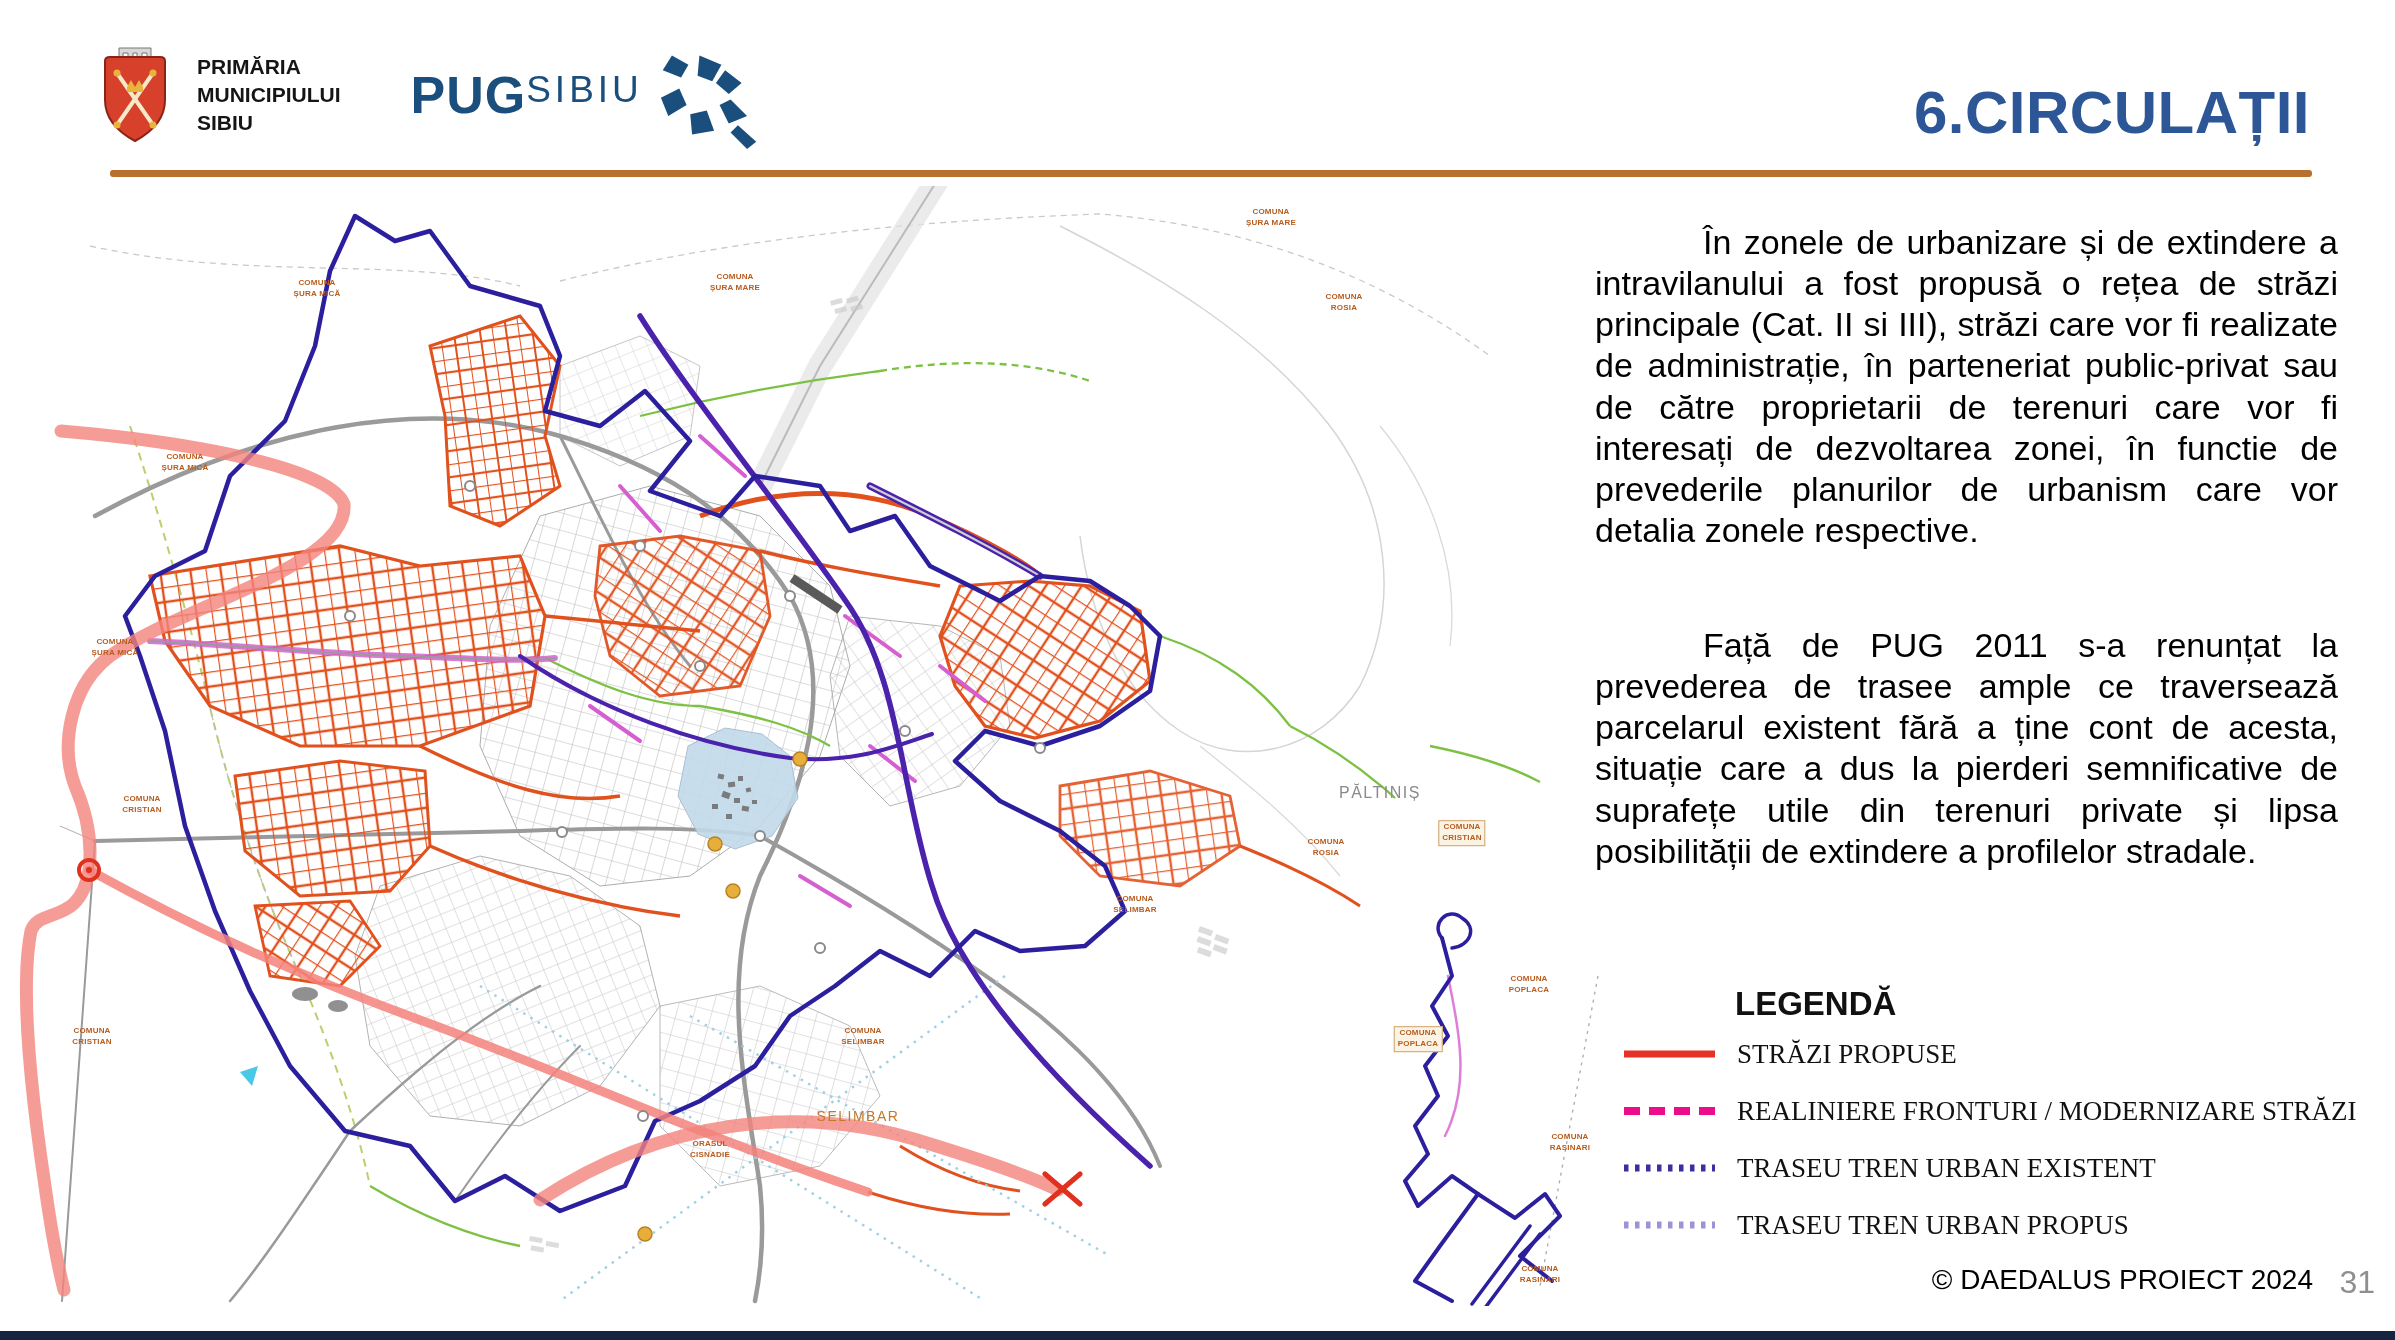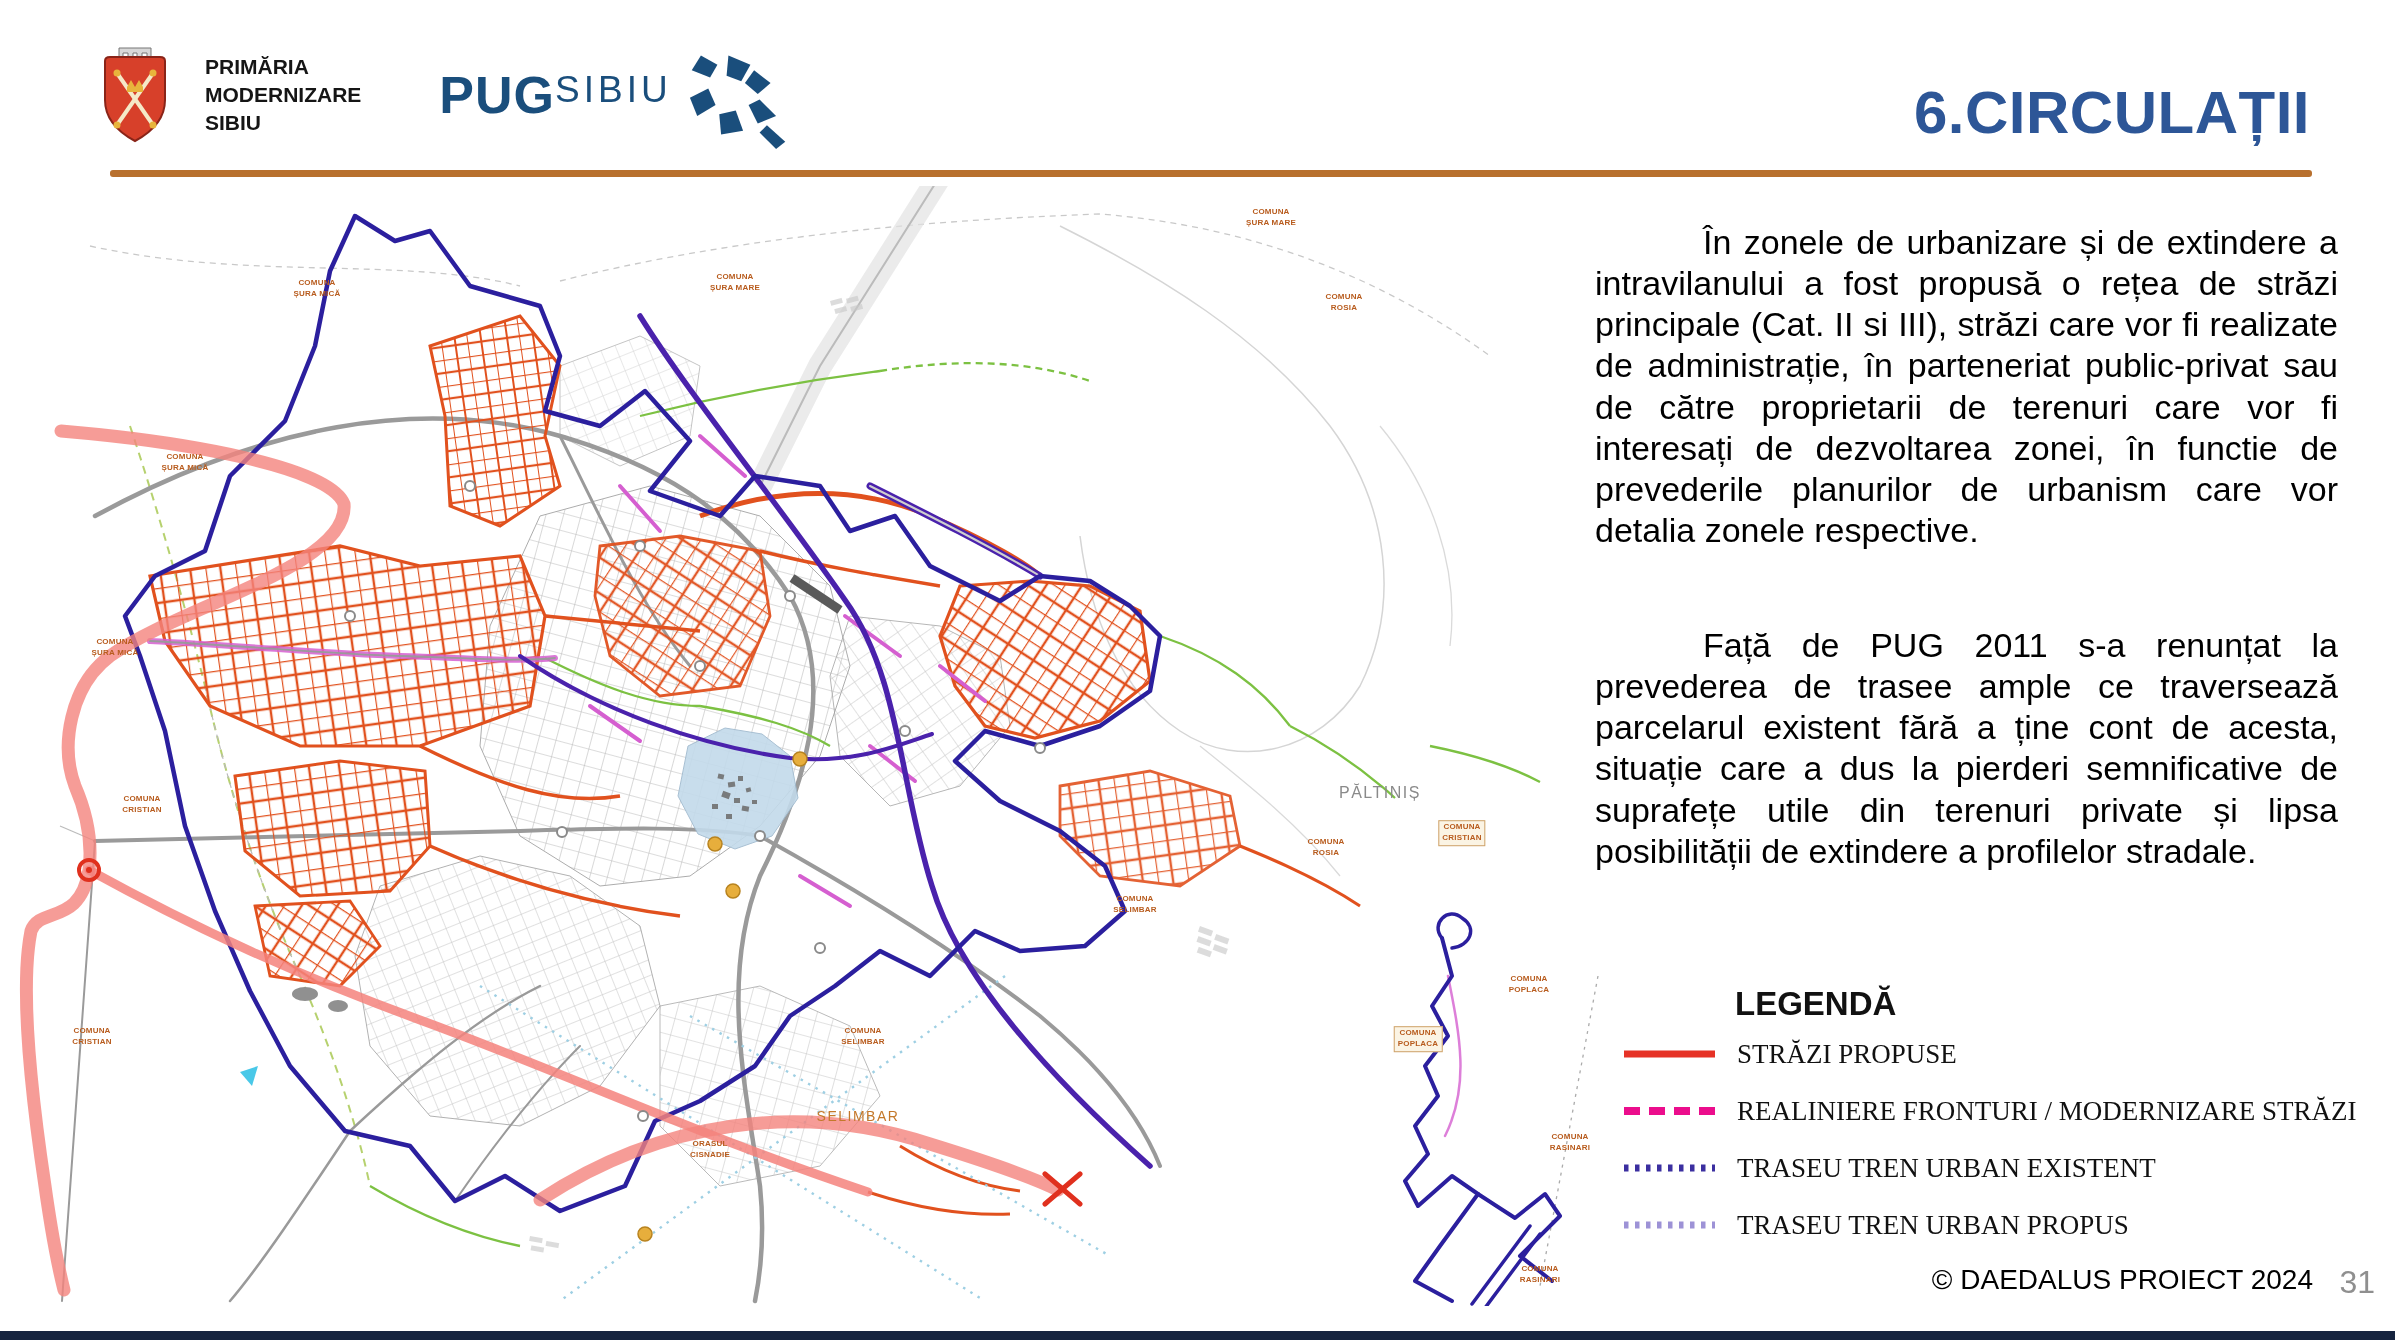--- a/index.html
+++ b/index.html
@@ -9,21 +9,21 @@
     --map-indigo:#4A22AC; --map-magenta:#D55FD0; --map-green:#7CC142;
     --map-gray:#9A9A9A; --map-lightblue:#9ECFE3; --map-center-fill:#C3DAEA;
     --commune-orange:#B85C1E;
   }
   html,body{margin:0;padding:0;}
   body{
     width:2395px;height:1340px;position:relative;background:#fff;overflow:hidden;
     font-family:"Liberation Sans", sans-serif;color:#000;
   }
   
-  .header-logos{position:absolute;left:95px;top:40px;display:flex;align-items:center;gap:8px;}
+  .header-logos{position:absolute;left:95px;top:40px;display:flex;align-items:center;}
   .coa{width:80px;height:100px;}
   .org-text{margin-left:22px;font-weight:bold;font-size:21px;line-height:1.32;color:#151515;}
   .pug-logo{margin-left:70px;display:flex;align-items:center;}
   .pug-stack{display:flex;flex-direction:row;line-height:1;}
   .pug-text{color:var(--logo-blue);font-weight:bold;font-size:52px;letter-spacing:1px;}
   .sibiu-text{color:var(--logo-blue);font-size:37px;font-weight:400;letter-spacing:4px;margin-top:2px;}
   .pug-glyph{width:110px;height:110px;margin-left:6px;}
   .page-title{
     position:absolute;top:78px;right:85px;font-size:60px;font-weight:bold;
     color:var(--title-blue);letter-spacing:0.5px;white-space:nowrap;
@@ -72,21 +72,21 @@
     <line x1="22" y1="28" x2="58" y2="80" stroke="#F5E9C8" stroke-width="4"></line>
     <line x1="58" y1="28" x2="22" y2="80" stroke="#F5E9C8" stroke-width="4"></line>
     <circle cx="22" cy="28" r="3.5" fill="#E8B43C"></circle>
       <circle cx="58" cy="28" r="3.5" fill="#E8B43C"></circle>
     <circle cx="22" cy="80" r="3.5" fill="#E8B43C"></circle>
       <circle cx="58" cy="80" r="3.5" fill="#E8B43C"></circle>
     <path d="M32 42 l4 -7 l4 7 l4 -7 l4 7 v5 h-16 Z" fill="#E8B43C"></path>
   </svg>
   <div class="org-text">
     <div>PRIMĂRIA</div>
-    <div>MODERNIZARE</div>
+    <div>MUNICIPIULUI</div>
     <div>SIBIU</div>
   </div>
   <div class="pug-logo">
     <div class="pug-stack">
       <span class="pug-text">PUG</span>
       <span class="sibiu-text">SIBIU</span>
     </div>
     <svg class="pug-glyph" viewBox="-55 -55 120 120">
       <g fill="#1A4E7C">
         <polygon points="0,-38 24,-28 14,-10 -2,-16"></polygon>

